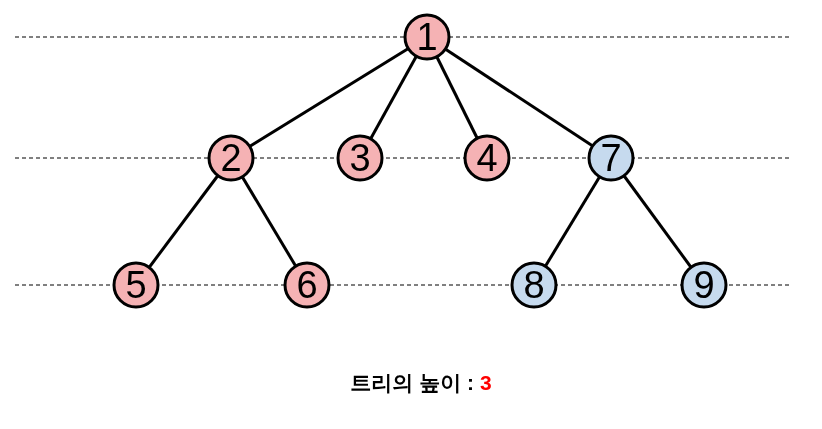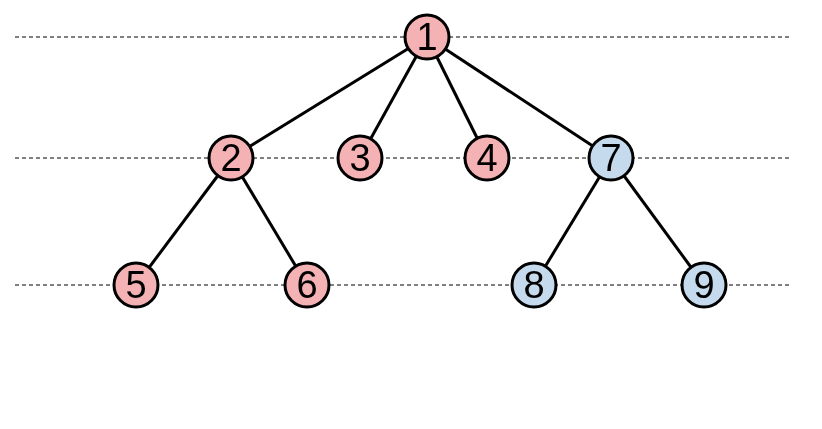--- a/index.html
+++ b/index.html
@@ -92,13 +92,16 @@
       </g>
       <g>
         <circle cx="534" cy="285" r="22" fill="#c6daee" stroke="#000000" stroke-width="3" class="tree-node-circle"></circle>
         <text x="534" y="298" class="tree-node-label">8</text>
       </g>
       <g>
         <circle cx="704" cy="285" r="22" fill="#c6daee" stroke="#000000" stroke-width="3" class="tree-node-circle"></circle>
         <text x="704" y="298" class="tree-node-label">9</text>
       </g>
     </svg>
+  <div class="caption">
+    <span style="color: rgb(0, 0, 0);">트리의 높이 :</span><span class="caption-value" style="color: rgb(255, 0, 0);">3</span>
+  </div>
 </div>
 
 </body></html>

